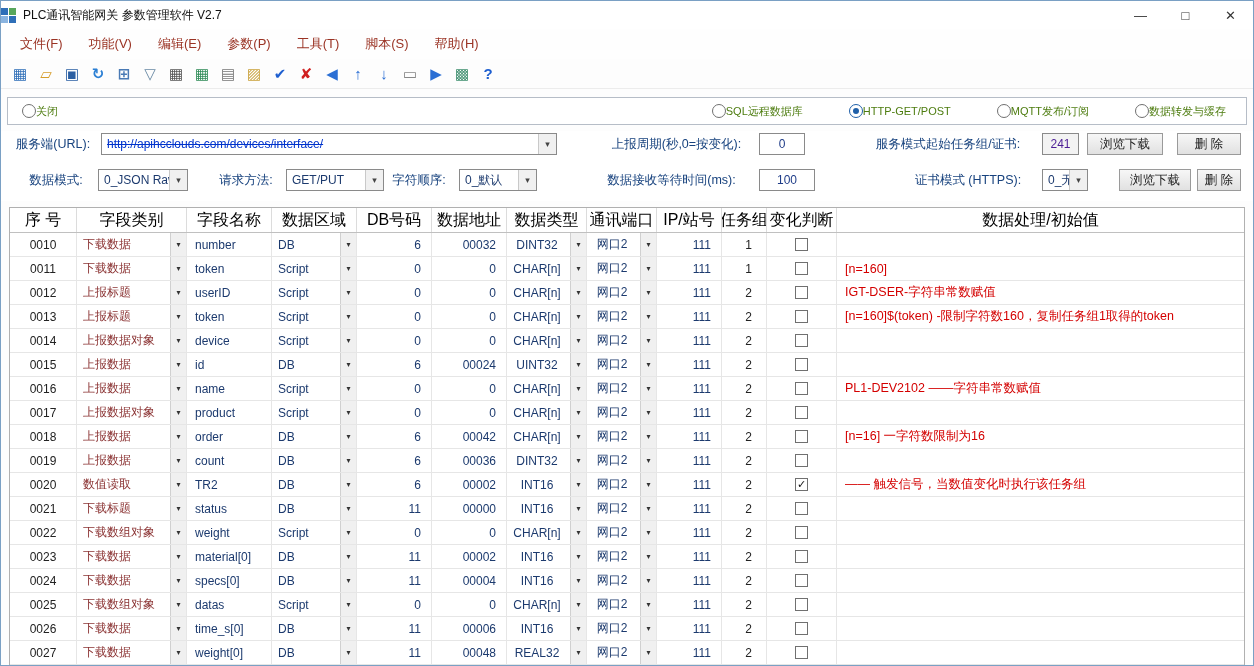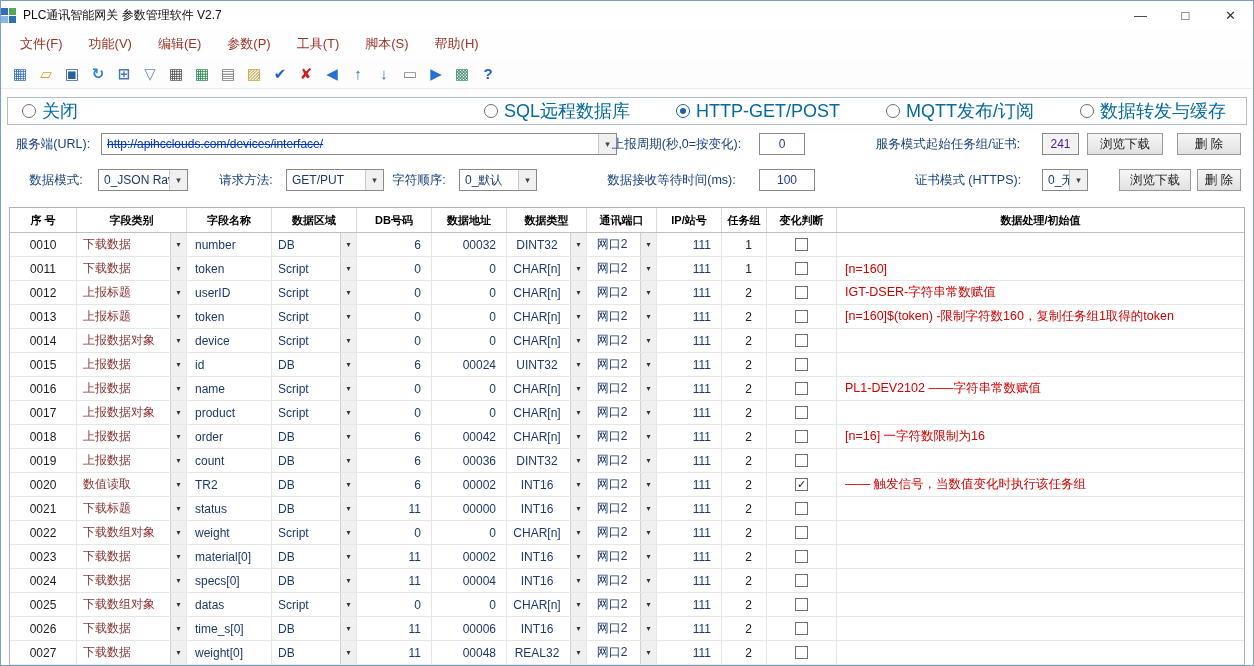--- a/index.html
+++ b/index.html
@@ -25,21 +25,21 @@
 
   
   .toolbar{height:29px;flex:0 0 29px;display:flex;align-items:center;padding-left:10px;gap:8px;
            border-bottom:1px solid #ececec;background:#fdfdfd}
   .tb-icon{width:18px;height:18px;display:flex;align-items:center;justify-content:center;font-size:15px;font-weight:bold}
 
   
   .modebar{margin:8px 6px 0;flex:0 0 28px;border:1px solid #b6bdc7;display:flex;align-items:center;
            padding:0 14px;background:#fff;box-sizing:border-box}
   .mode-right{margin-left:auto;display:flex;gap:46px;padding-right:6px}
-  .radio{display:inline-flex;align-items:center;gap:6px;font-size:18px;color:#0369a1}
+  .radio{display:inline-flex;align-items:center;font-size:11px;color:#4d7c0f}
   .rc{width:14px;height:14px;border:1px solid #707070;border-radius:50%;background:#fff;box-sizing:border-box;position:relative;flex:0 0 14px}
   .radio.checked .rc{border-color:#1f5fa8}
   .radio.checked .rc::after{content:"";position:absolute;inset:3px;background:#1f5fa8;border-radius:50%}
 
   
   .formarea{position:relative;height:70px;flex:0 0 70px;margin-top:6px;background:#fff}
   .flabel{position:absolute;height:23px;line-height:23px;color:var(--label-blue,#17427e);font-size:12.5px;text-align:center;white-space:nowrap}
   .tinput{position:absolute;height:22px;border:1px solid #8a8a8a;background:#fff;box-sizing:border-box;
           display:flex;align-items:center;justify-content:center;color:var(--value-blue,#1f3c88)}
   .tinput.ro{background:#f3f3f3;color:#4c1d95}
@@ -48,21 +48,21 @@
   .cval.url{color:var(--link-blue,#0033cc);text-decoration:line-through}
   .carr{width:17px;align-self:stretch;display:flex;align-items:center;justify-content:center;background:#f0f0f0;
         border-left:1px solid #c9c9c9;font-size:9px;color:#444;flex:0 0 17px}
   .btn{position:absolute;height:22px;border:1px solid #9a9a9a;background:linear-gradient(#f7f7f7,#e1e1e1);
        display:flex;align-items:center;justify-content:center;font-size:12.5px;color:#222;box-sizing:border-box}
 
   
   .grid{margin:6px 8px 0;border:1px solid #b0b0b0;border-bottom:none;flex:1 1 auto;overflow:hidden;background:#fff}
   .ghead,.trow{display:grid;grid-template-columns:67px 110px 85px 85px 75px 75px 80px 70px 65px 45px 70px minmax(0,1fr)}
   .ghead{height:24px;border-bottom:1px solid #c0c0c0}
-  .hcell{display:flex;align-items:center;justify-content:center;font-weight:bold;font-size:11px;color:#000;
+  .hcell{display:flex;align-items:center;justify-content:center;font-weight:normal;font-size:16px;color:#000;
          border-right:1px solid #dcdcdc;white-space:nowrap;overflow:hidden}
   .hcell:last-child{border-right:none}
   .trow{height:23px;border-bottom:1px solid #e6e6e6}
   .c{display:flex;align-items:center;border-right:1px solid #e6e6e6;overflow:hidden;white-space:nowrap;box-sizing:border-box;font-size:12px}
   .c.seq{justify-content:center;color:#222}
   .dd .txt{padding-left:6px}
   .dd .dbtn{margin-left:auto;width:15px;align-self:stretch;display:flex;align-items:center;justify-content:center;
             background:#f0f0f0;border-left:1px solid #d0d0d0;font-size:8px;color:#333;flex:0 0 15px}
   .c.cat .txt{color:var(--cat-maroon,#8b3333)}
   .c.name{padding-left:8px;color:var(--navy,#1c3a6e)}
@@ -148,21 +148,21 @@
         <label class="radio">
           <span class="rc"></span>
           <span class="rl">数据转发与缓存</span>
         </label>
       </div>
   </div>
 
   <div class="formarea">
 
     <span class="flabel" style="left:8px;top:2px;width:88px">服务端(URL):</span>
-    <div class="combo" style="left:100px;top:2px;width:516px">
+    <div class="combo" style="left:100px;top:2px;width:456px">
       <span class="cval url">http://apihcclouds.com/devices/interface/</span>
       <span class="carr">▾</span>
     </div>
     <span class="flabel" style="left:598px;top:2px;width:155px">上报周期(秒,0=按变化):</span>
     <div class="tinput" style="left:758px;top:2px;width:46px">0</div>
     <span class="flabel" style="left:858px;top:2px;width:178px">服务模式起始任务组/证书:</span>
     <div class="tinput ro" style="left:1041px;top:2px;width:37px">241</div>
     <div class="btn" style="left:1086px;top:2px;width:76px">浏览下载</div>
     <div class="btn" style="left:1176px;top:2px;width:64px">删 除</div>
 

